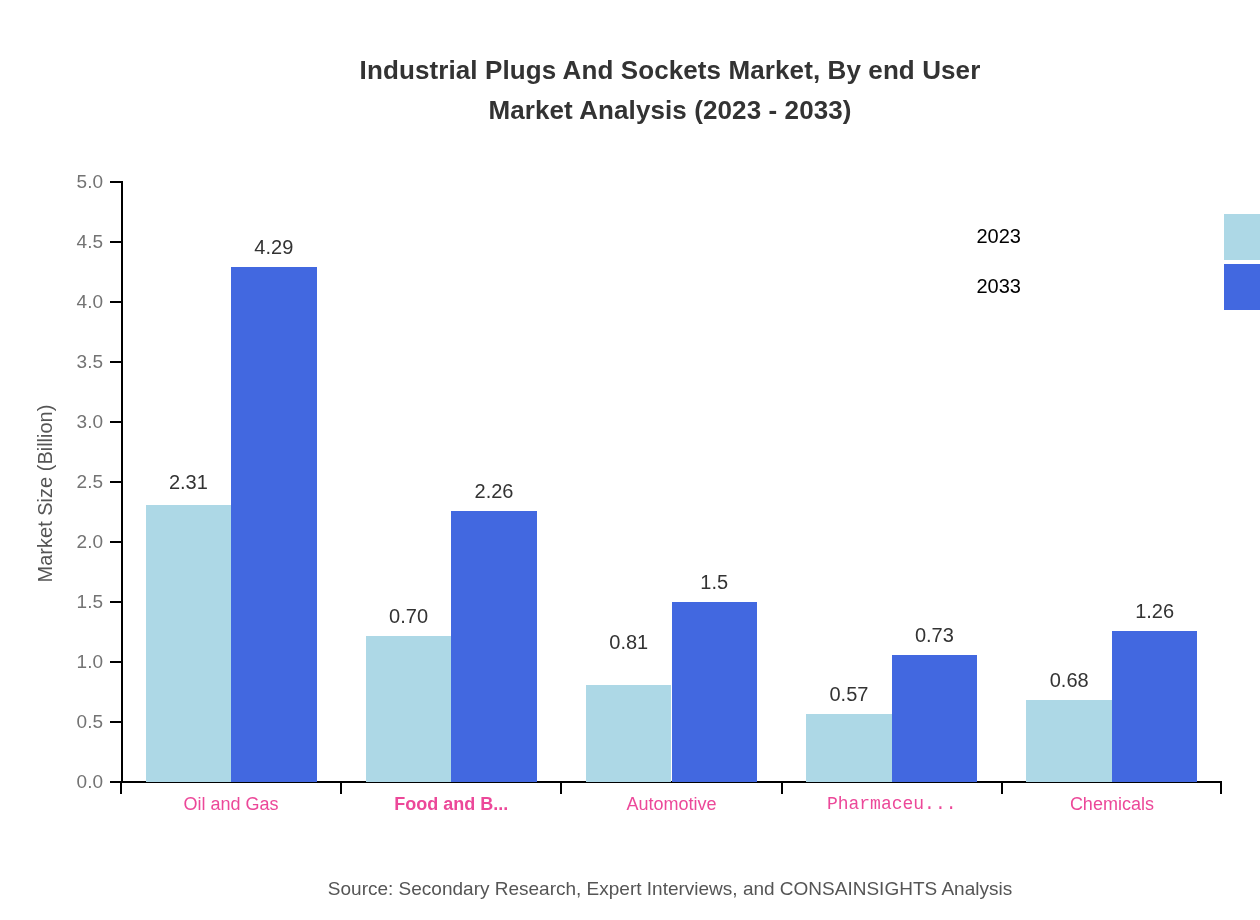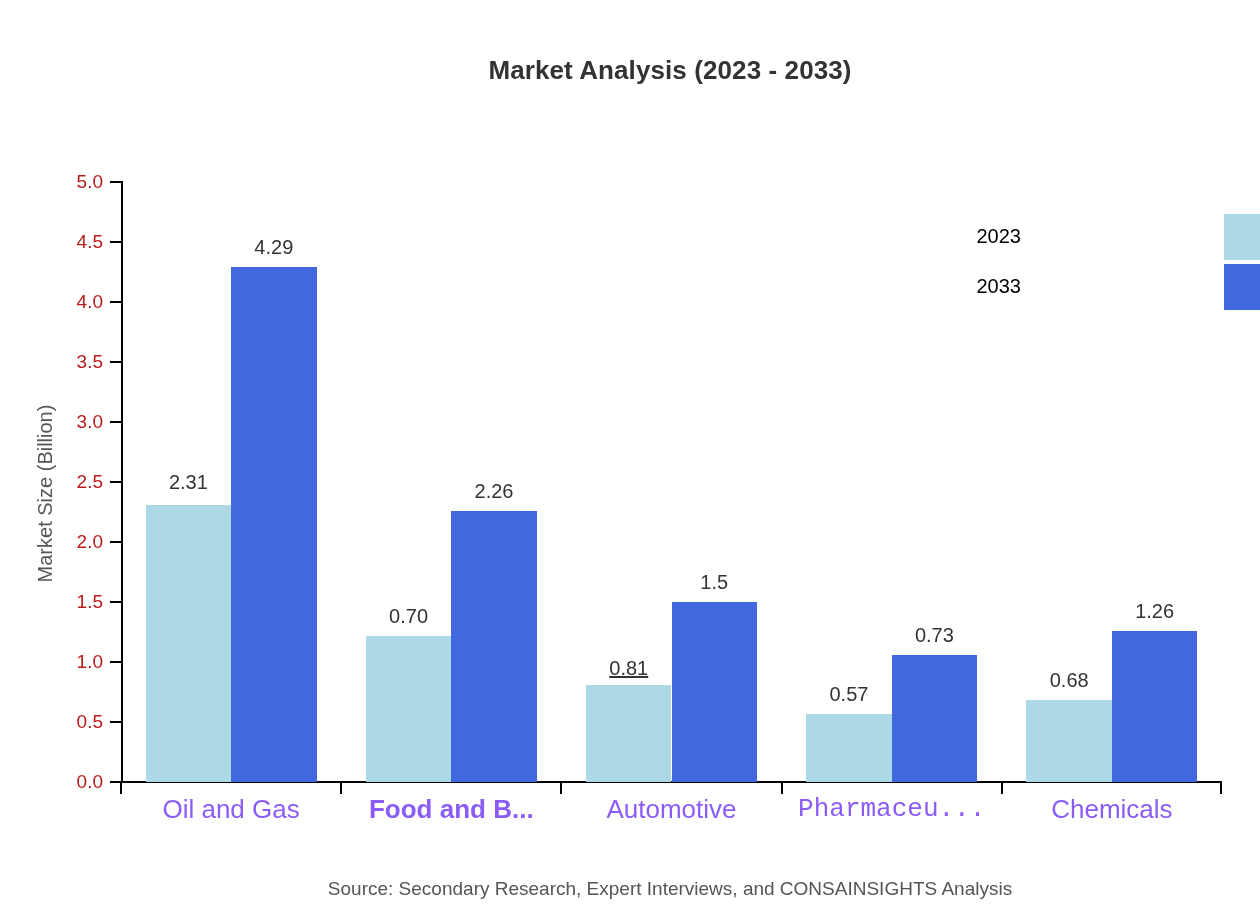--- a/index.html
+++ b/index.html
@@ -87,21 +87,21 @@
     width: 12px;
     height: 2px;
     background: #000000;
   }
   .y-tick-label {
     position: absolute;
     right: 1157px;
     width: 60px;
     text-align: right;
     font-size: 19px;
-    color: #b91c1c;
+    color: #737373;
     transform: translateY(-50%);
     white-space: nowrap;
   }
 
   
   .y-axis-title {
     position: absolute;
     left: -255px;
     top: 482px;
     width: 600px;
@@ -118,22 +118,22 @@
     position: absolute;
     top: 781px;
     width: 2px;
     height: 13px;
     background: #000000;
   }
   .x-tick-label {
     position: absolute;
     top: 794px;
     text-align: center;
-    font-size: 26px;
-    color: #8b5cf6;
+    font-size: 18px;
+    color: #ec4899;
     white-space: nowrap;
     transform: translateX(-50%);
   }
 
   
   .bar {
     position: absolute;
     bottom: 0;
   }
   .bar-label {
@@ -183,20 +183,21 @@
     color: #555555;
     white-space: nowrap;
   }
 </style>
 </head>
 <body>
 
 <div id="chart-root">
 
   <div class="chart-title">
+    <span>Industrial Plugs And Sockets Market, By end User</span>
     <span class="line2">Market Analysis (2023 - 2033)</span>
   </div>
 
   <div class="y-axis-title">Market Size (Billion)</div>
 
   <div class="y-spine"></div>
   <div class="y-spine-cap"></div>
   <div class="x-spine"></div>
   <div class="x-spine-cap"></div>
 
@@ -228,21 +229,21 @@
   <div class="plot-area" id="plot-area">
       <div class="bar" style="left: 24.6624px; width: 85.4376px; height: 277.2px; background: rgb(173, 216, 230);"></div>
       <div class="bar-label" style="left: 67.3812px; top: 289px;">2.31</div>
       <div class="bar" style="left: 110.1px; width: 85.4376px; height: 514.8px; background: rgb(66, 104, 224);"></div>
       <div class="bar-label" style="left: 152.819px; top: 54.2px;">4.29</div>
       <div class="bar" style="left: 244.862px; width: 85.4376px; height: 146.4px; background: rgb(173, 216, 230);"></div>
       <div class="bar-label" style="left: 287.581px; top: 422.6px;">0.70</div>
       <div class="bar" style="left: 330.3px; width: 85.4376px; height: 271.2px; background: rgb(66, 104, 224);"></div>
       <div class="bar-label" style="left: 373.019px; top: 297.8px;">2.26</div>
       <div class="bar" style="left: 465.062px; width: 85.4376px; height: 97.2px; background: rgb(173, 216, 230);"></div>
-      <div class="bar-label" style="left: 507.781px; top: 475px; text-decoration: underline;">0.81</div>
+      <div class="bar-label" style="left: 507.781px; top: 449px;">0.81</div>
       <div class="bar" style="left: 550.5px; width: 85.4376px; height: 180px; background: rgb(66, 104, 224);"></div>
       <div class="bar-label" style="left: 593.219px; top: 389px;">1.5</div>
       <div class="bar" style="left: 685.262px; width: 85.4376px; height: 68.4px; background: rgb(173, 216, 230);"></div>
       <div class="bar-label" style="left: 727.981px; top: 500.6px;">0.57</div>
       <div class="bar" style="left: 770.7px; width: 85.4376px; height: 127.2px; background: rgb(66, 104, 224);"></div>
       <div class="bar-label" style="left: 813.419px; top: 441.8px;">0.73</div>
       <div class="bar" style="left: 905.462px; width: 85.4376px; height: 81.6px; background: rgb(173, 216, 230);"></div>
       <div class="bar-label" style="left: 948.181px; top: 487.4px;">0.68</div>
       <div class="bar" style="left: 990.9px; width: 85.4376px; height: 151.2px; background: rgb(66, 104, 224);"></div>
       <div class="bar-label" style="left: 1033.62px; top: 417.8px;">1.26</div>

